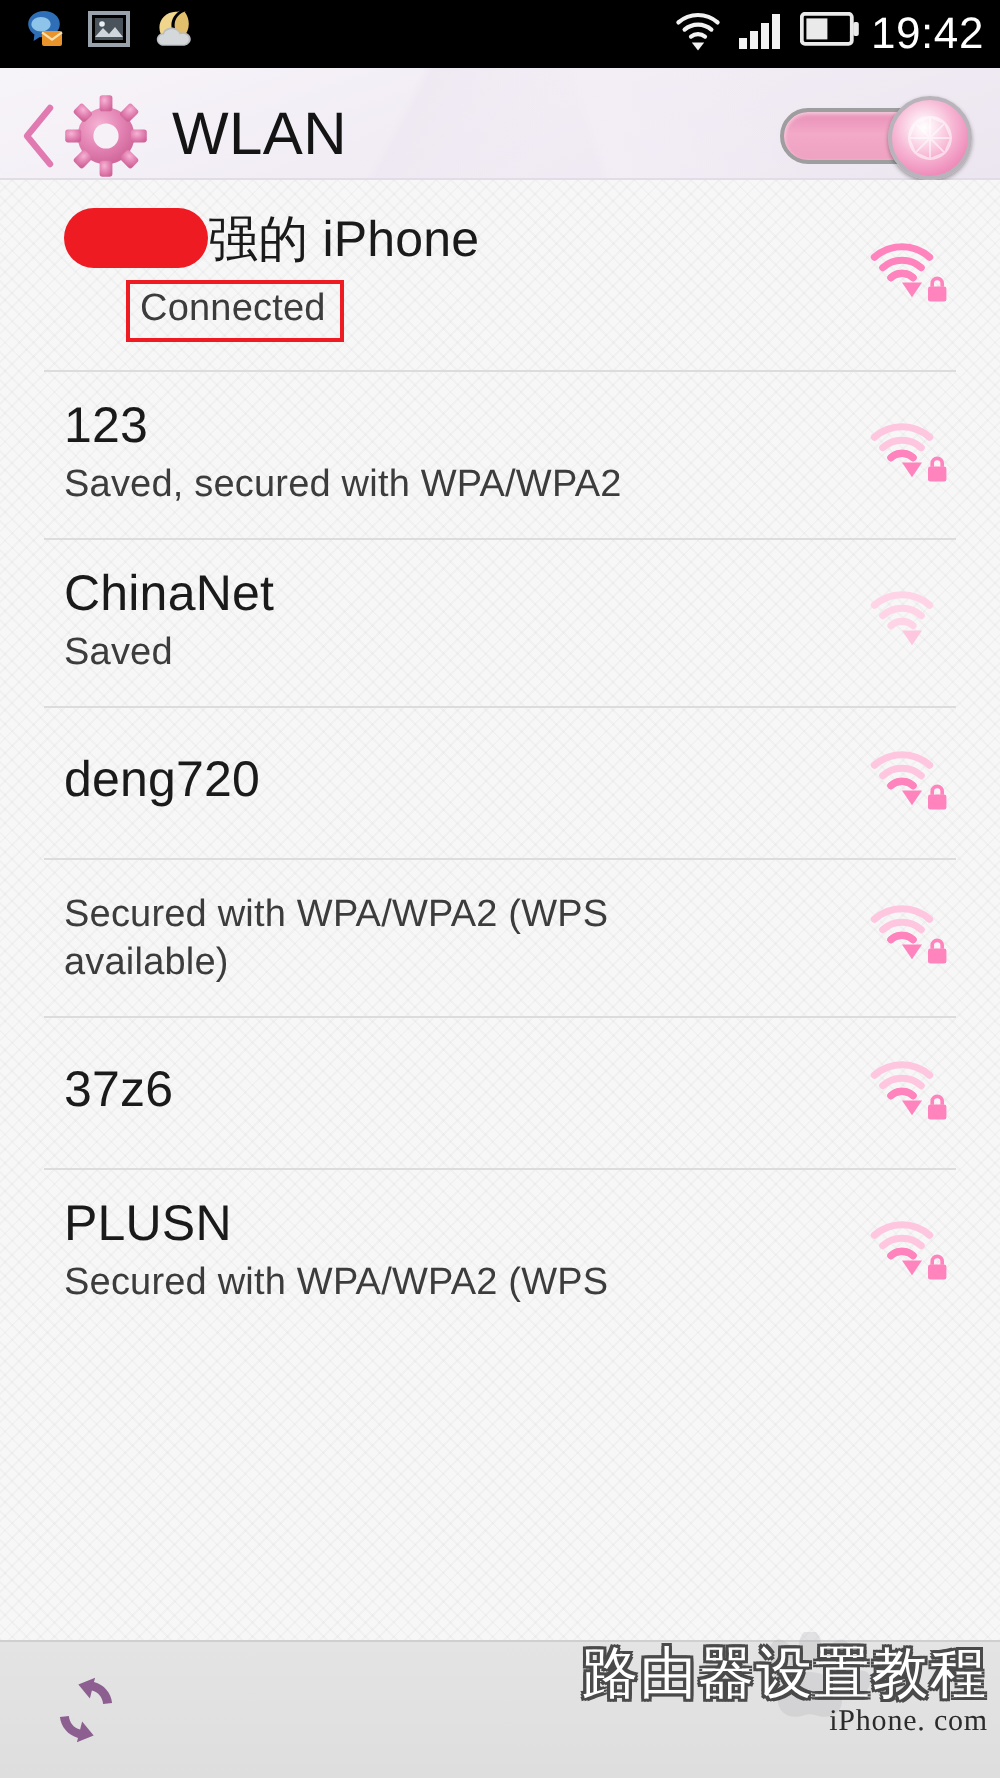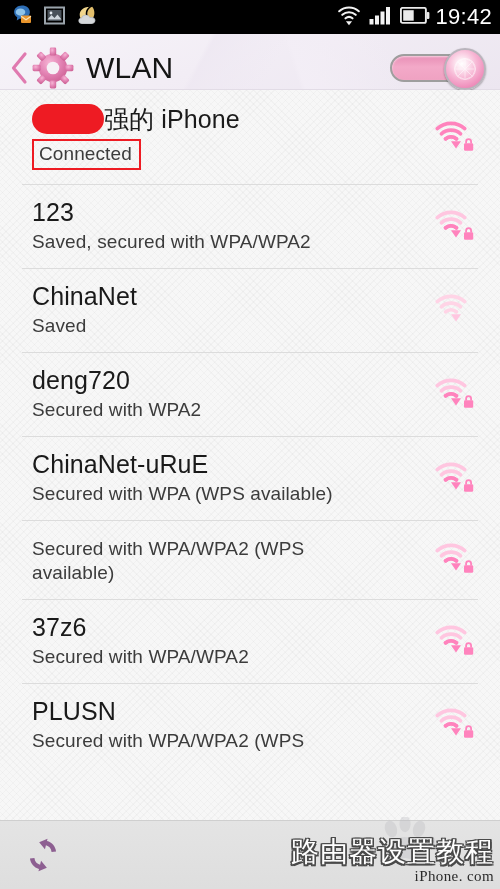--- a/index.html
+++ b/index.html
@@ -82,33 +82,34 @@
     display:inline-block; width:72px; height:30px; border-radius:15px;
     background:#ee1b23; vertical-align:-6px;
   }
   .substatus {
     font-size:19px; color:#3c3c3c; line-height:1.26; margin-top:3px;
     font-weight:400; letter-spacing:0.1px; max-width:330px;
   }
   .substatus.boxed {
     display:inline-block; border:2px solid #ee1b23; padding:1px 7px 2px 5px;
     margin-top:5px;
+    margin-left:31px;
   }
   .row-icon { flex:0 0 auto; width:56px; display:flex; justify-content:center; align-items:center; }
 
   
   .bottombar {
     position:absolute; left:0; right:0; bottom:0; height:69px;
     background:linear-gradient(180deg,#e4e4e4 0%, #dedede 100%);
     border-top:1px solid #cfcfcf; display:flex; align-items:center;
   }
   .scan-btn { width:86px; display:flex; justify-content:center; align-items:center; cursor:pointer; }
   .watermark {
     position:absolute; right:6px; bottom:4px; width:244px; height:62px;
-    display:flex; flex-direction:column; align-items:flex-end; justify-content:flex-end;
+    display:flex; flex-direction:column; align-items:flex-end; 
   }
   .wm-paw { position:absolute; right:58px; bottom:16px; opacity:.32; }
   .wm-main {
     position:relative; font-size:28px; color:#ffffff; letter-spacing:1px;
     line-height:1; font-family:"DejaVu Sans", sans-serif;
     text-shadow:
       -1.5px 0 0 #4a4a4a, 1.5px 0 0 #4a4a4a, 0 -1.5px 0 #4a4a4a, 0 1.5px 0 #4a4a4a,
       -1.5px -1.5px 0 #4a4a4a, 1.5px -1.5px 0 #4a4a4a, -1.5px 1.5px 0 #4a4a4a, 1.5px 1.5px 0 #4a4a4a;
   }
   .wm-sub {
@@ -269,40 +270,20 @@
             <path d="M10.4 16.8a14.4 14.4 0 0 1 19.2 0" fill="none" stroke="#ffd4e6" stroke-width="3.6" stroke-linecap="round"></path>
             <path d="M6.2 11.6a20.8 20.8 0 0 1 27.6 0" fill="none" stroke="#ffd4e6" stroke-width="3.6" stroke-linecap="round"></path>
             <path d="M20 24.3h10L25 31.6z" fill="#ffc6e0"></path>
             <path d="M14.5 21.8a8.2 8.2 0 0 1 11 0" fill="none" stroke="#ffc6e0" stroke-width="3.6" stroke-linecap="round" opacity="0"></path>
           </svg>
         </div>
       </div>
       <div class="row">
         <div class="row-text">
           <div class="ssid">deng720</div>
-          <div class="substatus">Secured with WPA2</div>
-        </div>
-        <div class="row-icon">
-          <svg width="46" height="40" viewBox="0 0 46 40">
-            <path d="M14.5 21.8a8.2 8.2 0 0 1 11 0" fill="none" stroke="#ff83bd" stroke-width="3.6" stroke-linecap="round"></path>
-            <path d="M10.4 16.8a14.4 14.4 0 0 1 19.2 0" fill="none" stroke="#ffc6e0" stroke-width="3.6" stroke-linecap="round"></path>
-            <path d="M6.2 11.6a20.8 20.8 0 0 1 27.6 0" fill="none" stroke="#ffc6e0" stroke-width="3.6" stroke-linecap="round"></path>
-            <path d="M20 24.3h10L25 31.6z" fill="#ff83bd"></path>
-            <path d="M14.5 21.8a8.2 8.2 0 0 1 11 0" fill="none" stroke="#ff83bd" stroke-width="3.6" stroke-linecap="round" opacity="1"></path>
-            <g transform="translate(33,22)">
-            <rect x="0" y="4.2" width="9.2" height="7.6" rx="1.2" fill="#ff83bd"></rect>
-            <path d="M2.1 4.4V2.7a2.5 2.5 0 0 1 5 0v1.7" fill="none" stroke="#ff83bd" stroke-width="1.8"></path>
-          </g>
-          </svg>
-        </div>
-      </div>
-      <div class="row">
-        <div class="row-text">
-          <div class="ssid">ChinaNet-uRuE</div>
-          <div class="substatus">Secured with WPA (WPS available)</div>
         </div>
         <div class="row-icon">
           <svg width="46" height="40" viewBox="0 0 46 40">
             <path d="M14.5 21.8a8.2 8.2 0 0 1 11 0" fill="none" stroke="#ff83bd" stroke-width="3.6" stroke-linecap="round"></path>
             <path d="M10.4 16.8a14.4 14.4 0 0 1 19.2 0" fill="none" stroke="#ffc6e0" stroke-width="3.6" stroke-linecap="round"></path>
             <path d="M6.2 11.6a20.8 20.8 0 0 1 27.6 0" fill="none" stroke="#ffc6e0" stroke-width="3.6" stroke-linecap="round"></path>
             <path d="M20 24.3h10L25 31.6z" fill="#ff83bd"></path>
             <path d="M14.5 21.8a8.2 8.2 0 0 1 11 0" fill="none" stroke="#ff83bd" stroke-width="3.6" stroke-linecap="round" opacity="1"></path>
             <g transform="translate(33,22)">
             <rect x="0" y="4.2" width="9.2" height="7.6" rx="1.2" fill="#ff83bd"></rect>
@@ -325,21 +306,20 @@
             <g transform="translate(33,22)">
             <rect x="0" y="4.2" width="9.2" height="7.6" rx="1.2" fill="#ff83bd"></rect>
             <path d="M2.1 4.4V2.7a2.5 2.5 0 0 1 5 0v1.7" fill="none" stroke="#ff83bd" stroke-width="1.8"></path>
           </g>
           </svg>
         </div>
       </div>
       <div class="row">
         <div class="row-text">
           <div class="ssid">37z6</div>
-          <div class="substatus">Secured with WPA/WPA2</div>
         </div>
         <div class="row-icon">
           <svg width="46" height="40" viewBox="0 0 46 40">
             <path d="M14.5 21.8a8.2 8.2 0 0 1 11 0" fill="none" stroke="#ff83bd" stroke-width="3.6" stroke-linecap="round"></path>
             <path d="M10.4 16.8a14.4 14.4 0 0 1 19.2 0" fill="none" stroke="#ffc6e0" stroke-width="3.6" stroke-linecap="round"></path>
             <path d="M6.2 11.6a20.8 20.8 0 0 1 27.6 0" fill="none" stroke="#ffc6e0" stroke-width="3.6" stroke-linecap="round"></path>
             <path d="M20 24.3h10L25 31.6z" fill="#ff83bd"></path>
             <path d="M14.5 21.8a8.2 8.2 0 0 1 11 0" fill="none" stroke="#ff83bd" stroke-width="3.6" stroke-linecap="round" opacity="1"></path>
             <g transform="translate(33,22)">
             <rect x="0" y="4.2" width="9.2" height="7.6" rx="1.2" fill="#ff83bd"></rect>

